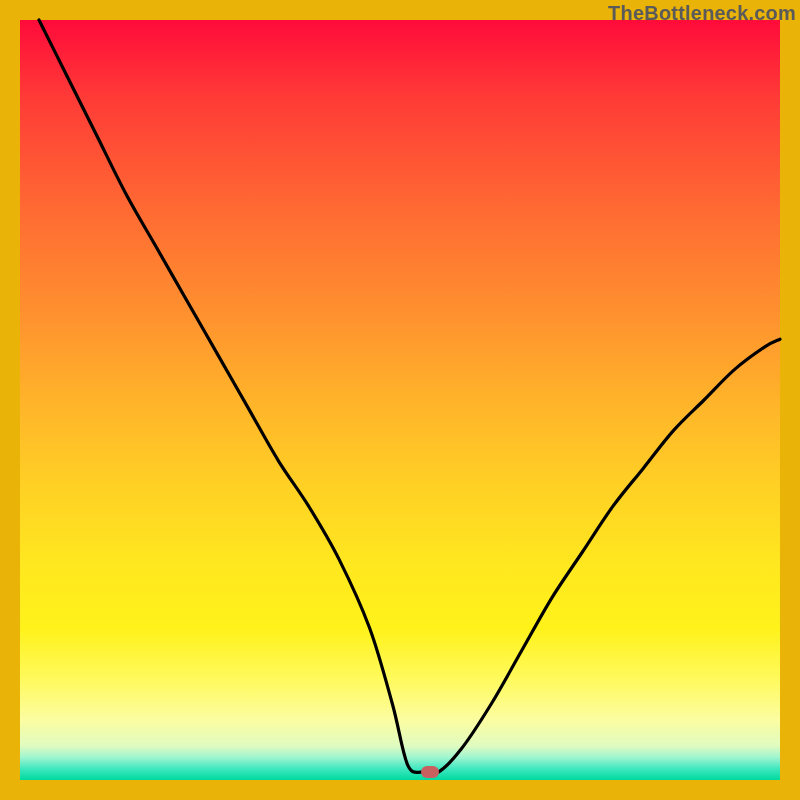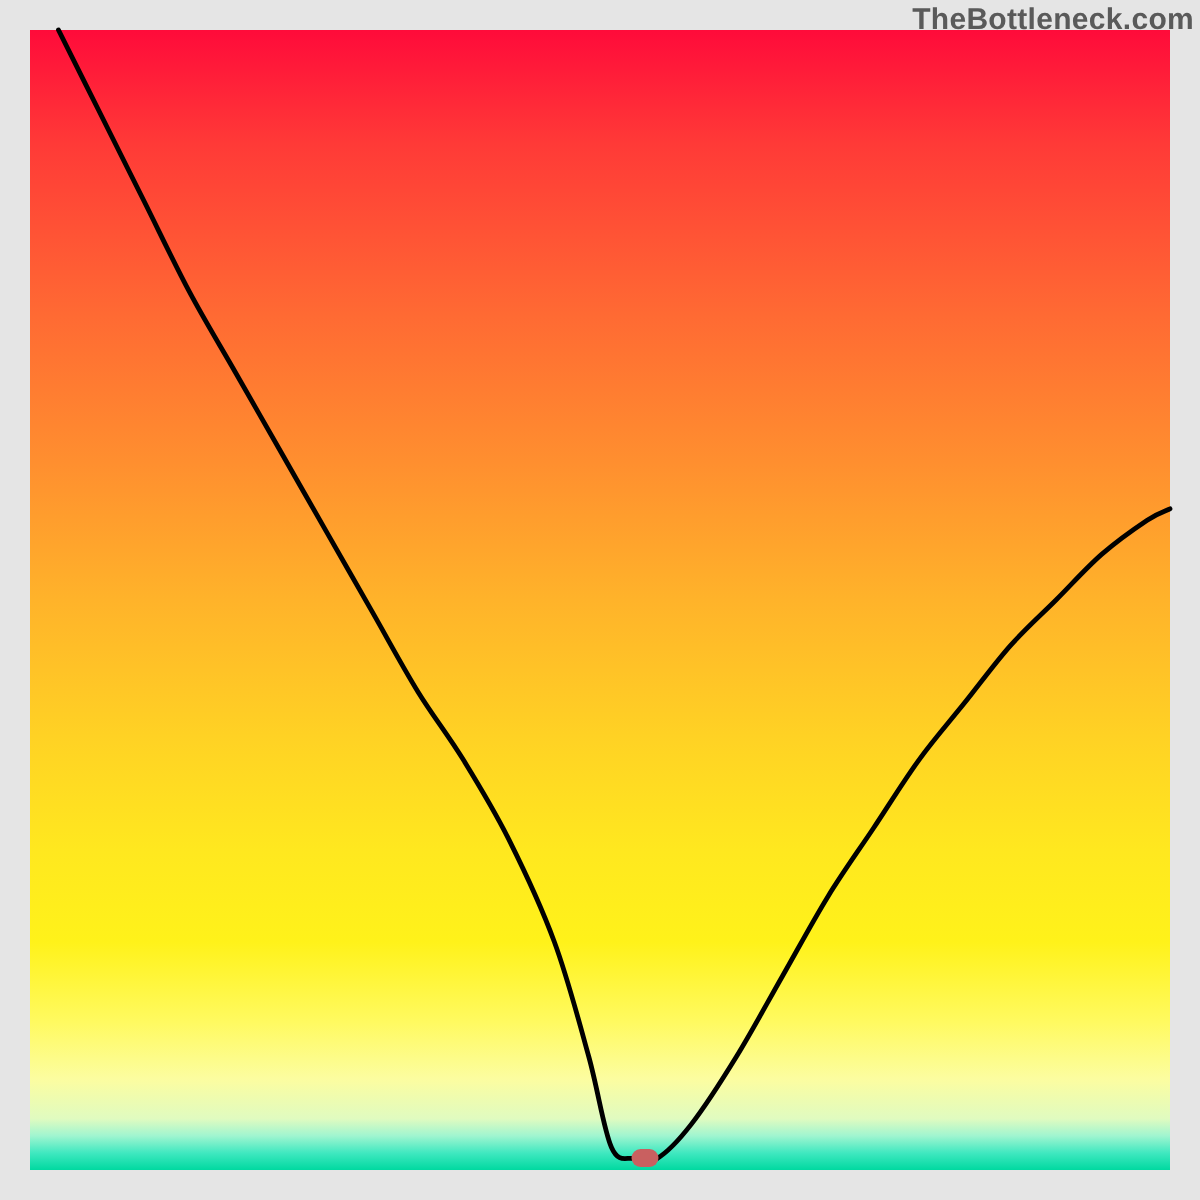--- a/index.html
+++ b/index.html
@@ -8,21 +8,21 @@
     width: 800px;
     height: 800px;
     background: #000;
     overflow: hidden;
     font-family: Arial, Helvetica, sans-serif;
   }
   .frame {
     position: relative;
     width: 800px;
     height: 800px;
-    background: #e5e5e5;
+    background: #eab308;
   }
   .plot-area {
     position: absolute;
     left: 20px;
     top: 20px;
     width: 760px;
     height: 760px;
     
     background: linear-gradient(
       to bottom,

